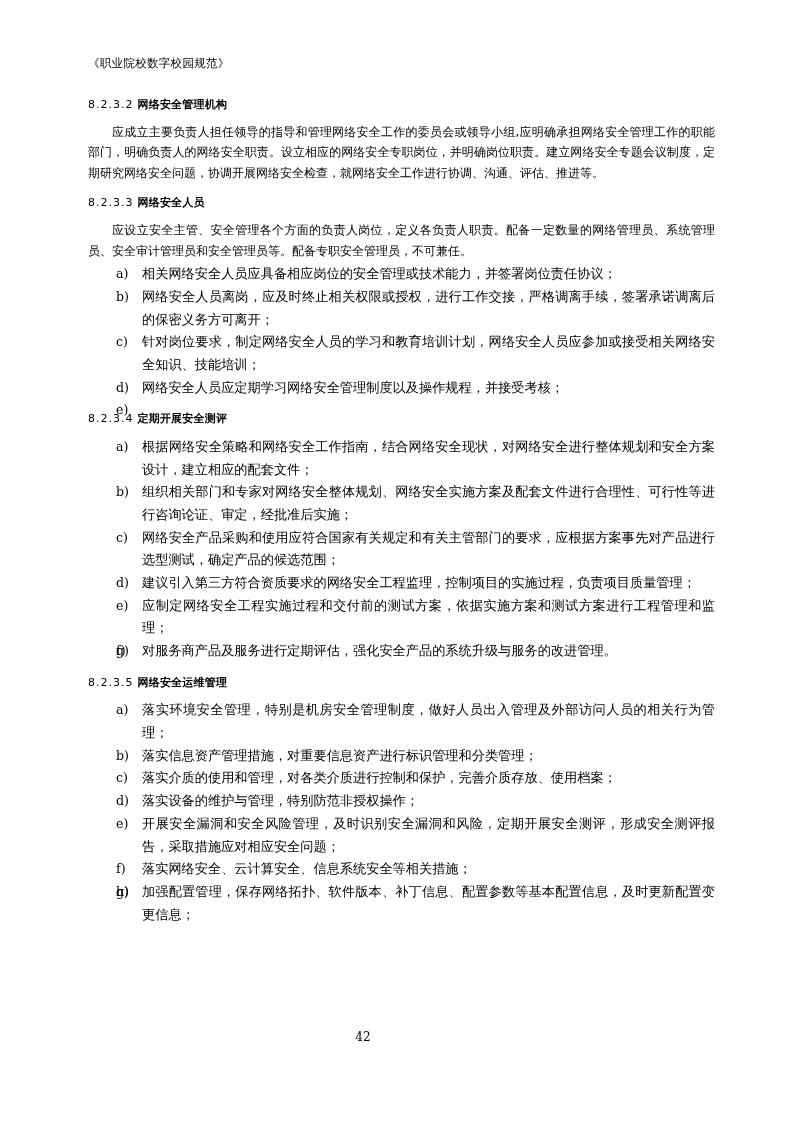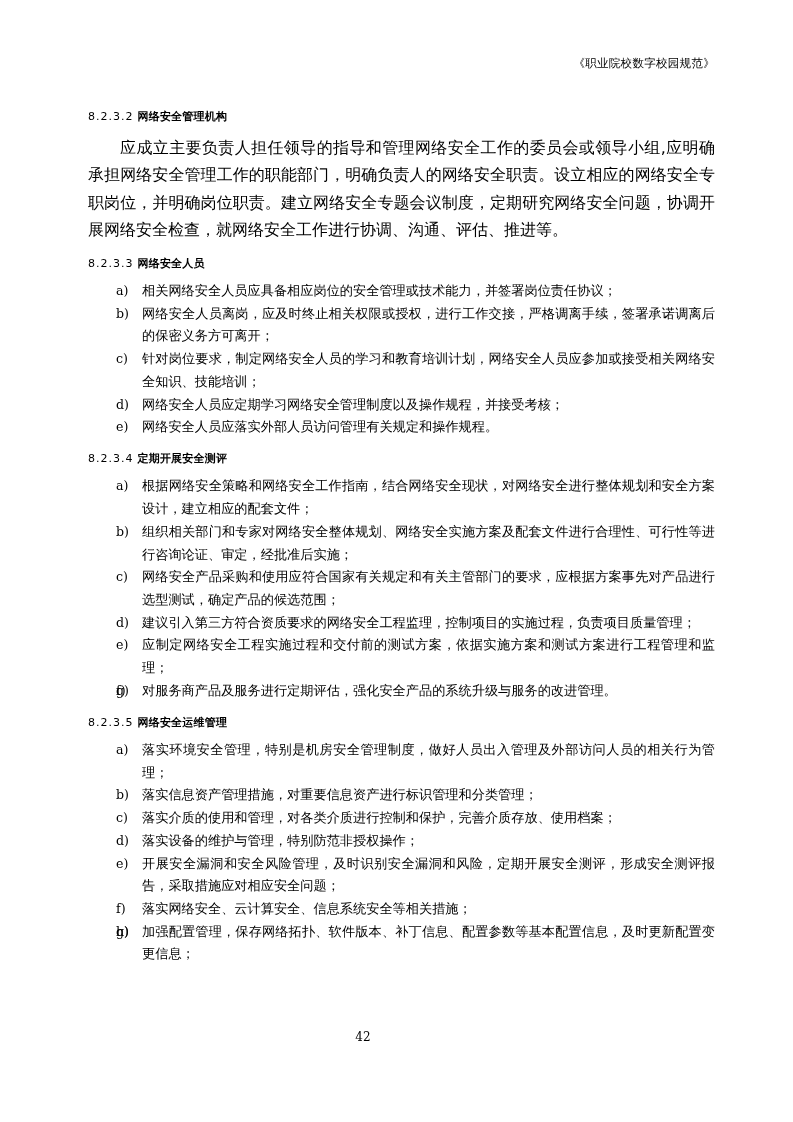--- a/index.html
+++ b/index.html
@@ -16,40 +16,39 @@
     overflow: hidden;
   }
   .page {
     position: relative;
     width: 793px;
     height: 1122px;
     box-sizing: border-box;
     padding: 56px 78px 40px 88px;
   }
   .running-head {
-    text-align: right;
     font-size: 11.5px;
     letter-spacing: 0.3px;
     color: #000;
-    margin-bottom: 38px;
+    margin-bottom: 26px;
     font-family: "DejaVu Sans", "Liberation Sans", sans-serif;
   }
   h2.section-heading {
     font-size: 11px;
     font-weight: bold;
     margin: 0 0 8px 0;
     letter-spacing: 0.2px;
     line-height: 1.5;
   }
   h2.section-heading .num {
     font-weight: normal;
     letter-spacing: 1px;
   }
   .para {
-    font-size: 16px;
+    font-size: 12px;
     line-height: 1.72;
     margin: 0 0 2px 0;
     text-align: justify;
     text-justify: inter-ideograph;
     text-indent: 2em;
   }
   .block {
     margin-bottom: 12px;
   }
   ol.alpha {
@@ -101,27 +100,28 @@
       <span>网络安全管理机构</span>
     </h2>
     <p class="para">应成立主要负责人担任领导的指导和管理网络安全工作的委员会或领导小组,应明确承担网络安全管理工作的职能部门，明确负责人的网络安全职责。设立相应的网络安全专职岗位，并明确岗位职责。建立网络安全专题会议制度，定期研究网络安全问题，协调开展网络安全检查，就网络安全工作进行协调、沟通、评估、推进等。</p>
   </div>
 
   <div class="block">
     <h2 class="section-heading">
       <span class="num">8.2.3.3</span>
       <span>网络安全人员</span>
     </h2>
+    <p class="para">应设立安全主管、安全管理各个方面的负责人岗位，定义各负责人职责。配备一定数量的网络管理员、系统管理员、安全审计管理员和安全管理员等。配备专职安全管理员，不可兼任。</p>
     <div class="list-wrap">
       <ol class="alpha">
         <li><span class="marker">a)</span><span>相关网络安全人员应具备相应岗位的安全管理或技术能力，并签署岗位责任协议；</span></li>
         <li><span class="marker">b)</span><span>网络安全人员离岗，应及时终止相关权限或授权，进行工作交接，严格调离手续，签署承诺调离后的保密义务方可离开；</span></li>
         <li><span class="marker">c)</span><span>针对岗位要求，制定网络安全人员的学习和教育培训计划，网络安全人员应参加或接受相关网络安全知识、技能培训；</span></li>
         <li><span class="marker">d)</span><span>网络安全人员应定期学习网络安全管理制度以及操作规程，并接受考核；</span></li>
-        <li><span class="marker">e)</span><span>网络安全人员应落实外部人员访问管理有关规定和操作规程。</span></li>
+        <li><span class="marker">e)</span></li>
       </ol>
     </div>
   </div>
 
   <div class="block">
     <h2 class="section-heading">
       <span class="num">8.2.3.4</span>
       <span>定期开展安全测评</span>
     </h2>
     <div class="list-wrap">

